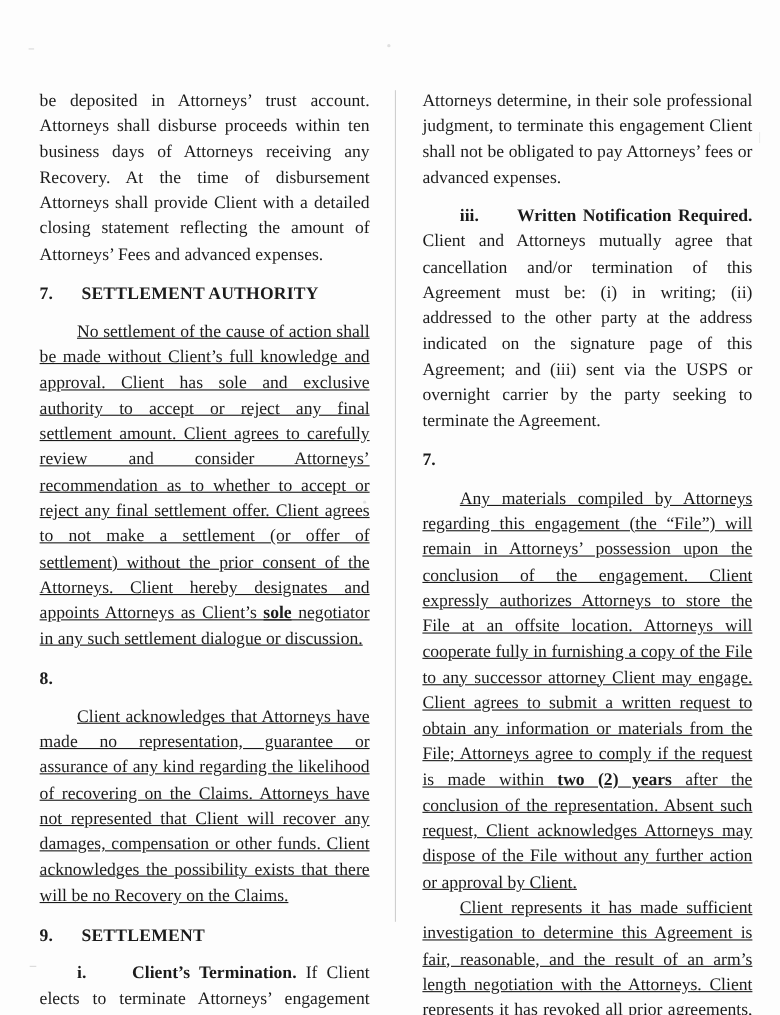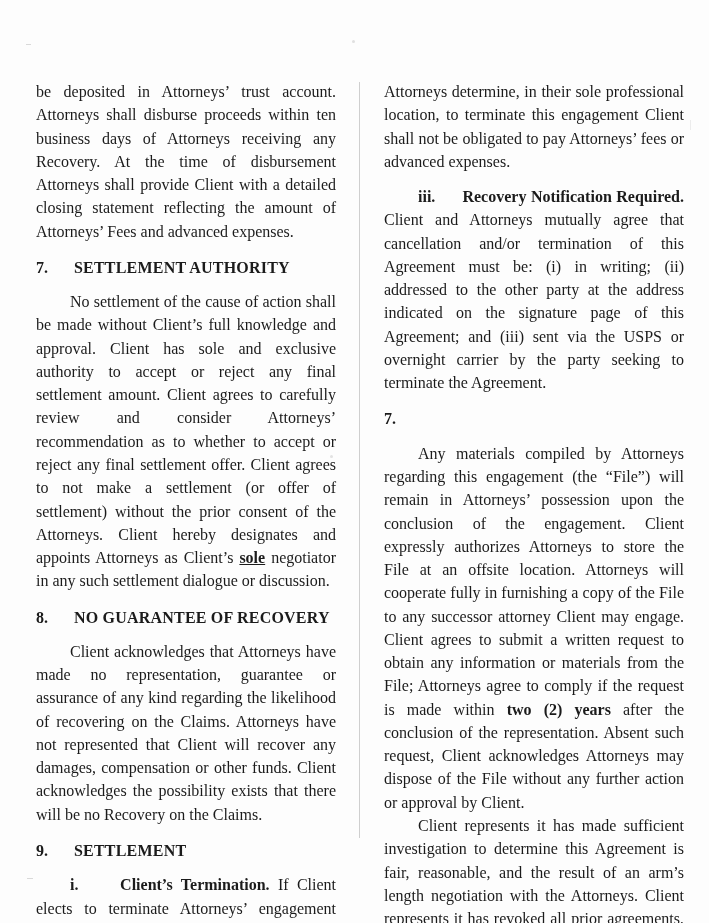--- a/index.html
+++ b/index.html
@@ -47,20 +47,21 @@
     height: 756px;
     background: #cfcfcf;
   }
   p {
     margin: 0 0 0 0;
     text-align: justify;
     text-justify: inter-word;
   }
   .indent {
     text-indent: 34px;
+    text-decoration: underline;
   }
   .heading {
     margin: 13px 0 11px 0;
     font-weight: bold;
     display: flex;
     align-items: baseline;
   }
   .heading .num {
     width: 38px;
     flex: 0 0 38px;
@@ -117,21 +118,20 @@
         <span class="num">7.</span>
         <span class="ttl">SETTLEMENT AUTHORITY</span>
       </div>
 
       <p class="para indent">
         <span>No settlement of the cause of action shall be made without Client’s full knowledge and approval. Client has sole and exclusive authority to accept or reject any final settlement amount. Client agrees to carefully review and consider Attorneys’ recommendation as to whether to accept or reject any final settlement offer. Client agrees to not make a settlement (or offer of settlement) without the prior consent of the Attorneys. Client hereby designates and appoints Attorneys as Client’s </span><span class="b u">sole</span><span> negotiator in any such settlement dialogue or discussion.</span>
       </p>
 
       <div class="heading">
         <span class="num">8.</span>
-        <span class="ttl">NO GUARANTEE OF RECOVERY</span>
       </div>
 
       <p class="para indent">Client acknowledges that Attorneys have made no representation, guarantee or assurance of any kind regarding the likelihood of recovering on the Claims. Attorneys have not represented that Client will recover any damages, compensation or other funds. Client acknowledges the possibility exists that there will be no Recovery on the Claims.</p>
 
       <div class="heading">
         <span class="num">9.</span>
         <span class="ttl">SETTLEMENT</span>
       </div>
 
       <p class="para sub-start">
@@ -145,27 +145,27 @@
         <span>&nbsp;&nbsp;&nbsp;&nbsp;</span><span class="b">Attorneys’ Termination.</span>
         <span>If</span>
       </p>
 
     </div>
 
     <div class="divider"></div>
 
     <div class="col">
 
-      <p class="para">Attorneys determine, in their sole professional location, to terminate this engagement Client shall not be obligated to pay Attorneys’ fees or advanced expenses.</p>
+      <p class="para">Attorneys determine, in their sole professional judgment, to terminate this engagement Client shall not be obligated to pay Attorneys’ fees or advanced expenses.</p>
 
       <div class="gap"></div>
 
       <p class="para sub-start">
         <span class="romnum">iii.</span>
-        <span>&nbsp;&nbsp;&nbsp;&nbsp;&nbsp;</span><span class="b">Recovery Notification Required.</span>
+        <span>&nbsp;&nbsp;&nbsp;&nbsp;&nbsp;</span><span class="b">Written Notification Required.</span>
         <span>Client and Attorneys mutually agree that cancellation and/or termination of this Agreement must be: (i) in writing; (ii) addressed to the other party at the address indicated on the signature page of this Agreement; and (iii) sent via the USPS or overnight carrier by the party seeking to terminate the Agreement.</span>
       </p>
 
       <div class="heading">
         <span class="num">7.</span>
       </div>
 
       <p class="para indent">
         <span>Any materials compiled by Attorneys regarding this engagement (the “File”) will remain in Attorneys’ possession upon the conclusion of the engagement. Client expressly authorizes Attorneys to store the File at an offsite location. Attorneys will cooperate fully in furnishing a copy of the File to any successor attorney Client may engage. Client agrees to submit a written request to obtain any information or materials from the File; Attorneys agree to comply if the request is made within </span><span class="b">two (2) years</span><span> after the conclusion of the representation. Absent such request, Client acknowledges Attorneys may dispose of the File without any further action or approval by Client.</span>
       </p>

